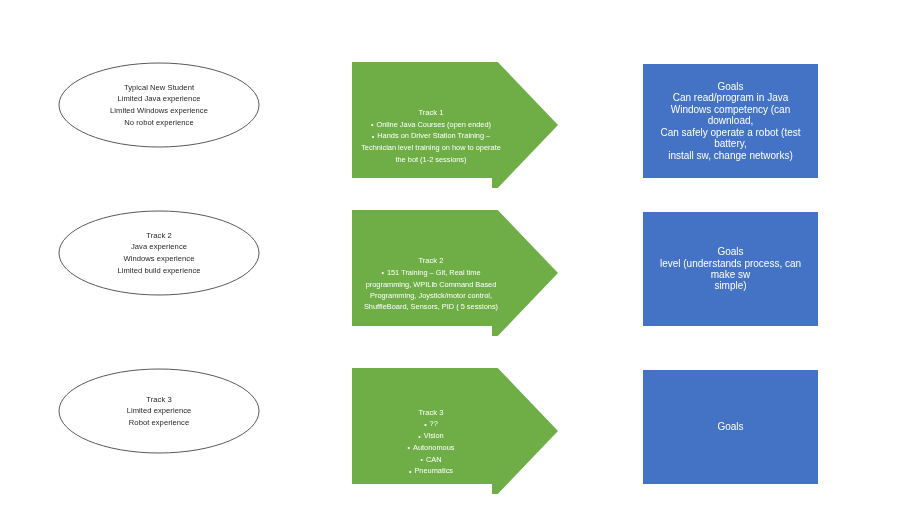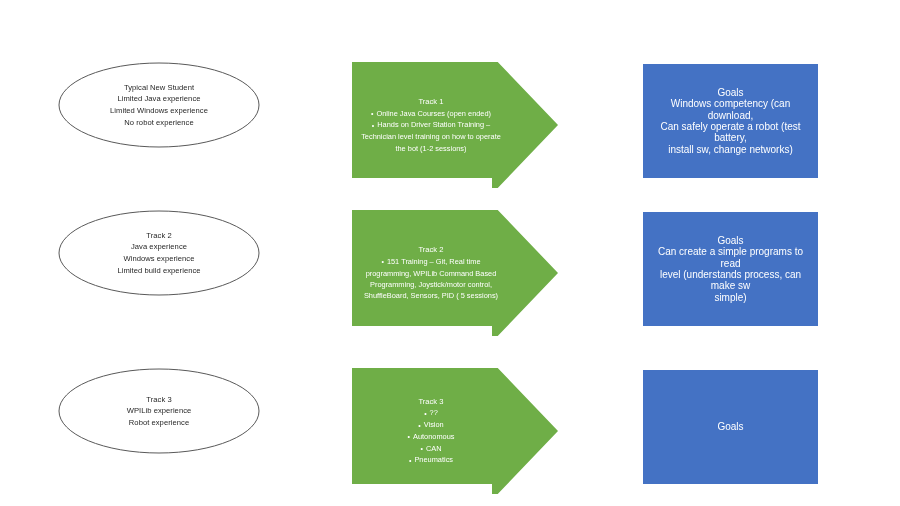--- a/index.html
+++ b/index.html
@@ -78,21 +78,21 @@
   .arrow-wrap svg {
     position: absolute;
     left: 0;
     top: 0;
     width: 206px;
     height: 126px;
   }
   .arrow-text {
     position: absolute;
     left: 4px;
-    top: 5px;
+    top: 16px;
     width: 150px;
     height: 116px;
     display: flex;
     flex-direction: column;
     align-items: center;
     justify-content: center;
     color: #ffffff;
     font-size: 7.4px;
     line-height: 11.4px;
     text-align: center;
@@ -175,20 +175,21 @@
         <ul class="arrow-bullets">
           <li><span class="bullet-dot">•</span><span>Online Java Courses (open ended)</span></li>
           <li><span class="bullet-dot">•</span><span>Hands on Driver Station Training – Technician level training on how to operate the bot (1-2 sessions)</span></li>
         </ul>
       </div>
     </div>
 
     <div class="goals-box">
       <div class="goals-text">
         <span class="line">Goals</span>
+        <span class="line">Can read/program in Java</span>
         <span class="line">Windows competency (can download,</span>
         <span class="line">Can safely operate a robot (test battery,</span>
         <span class="line">install sw, change networks)</span>
       </div>
     </div>
   </div>
 
   <div class="row row-2">
 
     <div class="ellipse-wrap">
@@ -211,36 +212,35 @@
         <div class="arrow-title">Track 2</div>
         <ul class="arrow-bullets">
           <li><span class="bullet-dot">•</span><span>151 Training – Git, Real time programming, WPILib Command Based Programming, Joystick/motor control, ShuffleBoard, Sensors, PID ( 5 sessions)</span></li>
         </ul>
       </div>
     </div>
 
     <div class="goals-box">
       <div class="goals-text">
         <span class="line">Goals</span>
-        <span class="line">Can create a simple  programs to read</span>
         <span class="line">level (understands process,  can make sw</span>
         <span class="line">simple)</span>
       </div>
     </div>
   </div>
 
   <div class="row row-3">
 
     <div class="ellipse-wrap">
       <svg viewBox="0 0 202 86">
         <ellipse cx="101" cy="43" rx="100" ry="42" fill="#ffffff" stroke="#595959" stroke-width="1"></ellipse>
       </svg>
       <div class="ellipse-text">
         <span class="line">Track 3</span>
-        <span class="line">WPILib experience</span>
+        <span class="line">Limited experience</span>
         <span class="line">Robot experience</span>
       </div>
     </div>
 
     <div class="arrow-wrap">
       <svg viewBox="0 0 206 126" preserveAspectRatio="none">
         <polygon points="0,0 140,0 140,-6 206,63 140,132 140,116 0,116" fill="#6FAE47"></polygon>
       </svg>
       <div class="arrow-text">
         <div class="arrow-title">Track 3</div>

